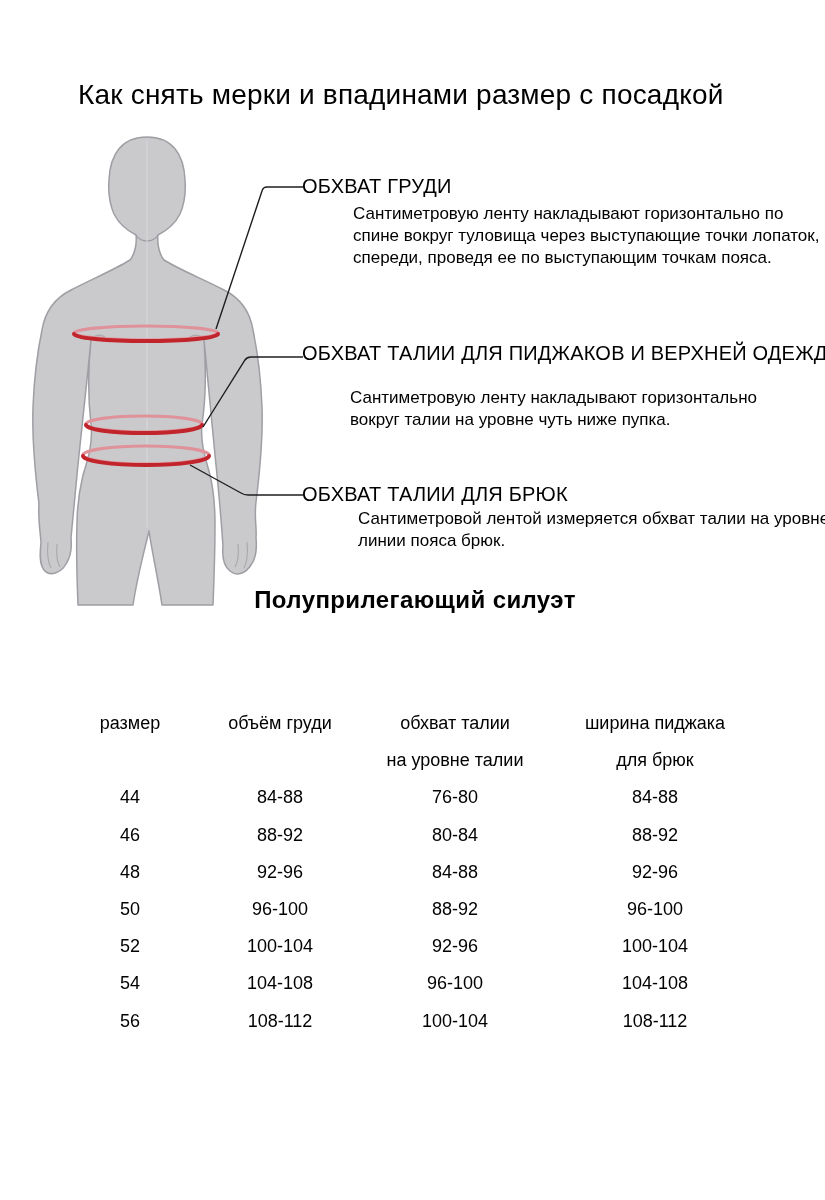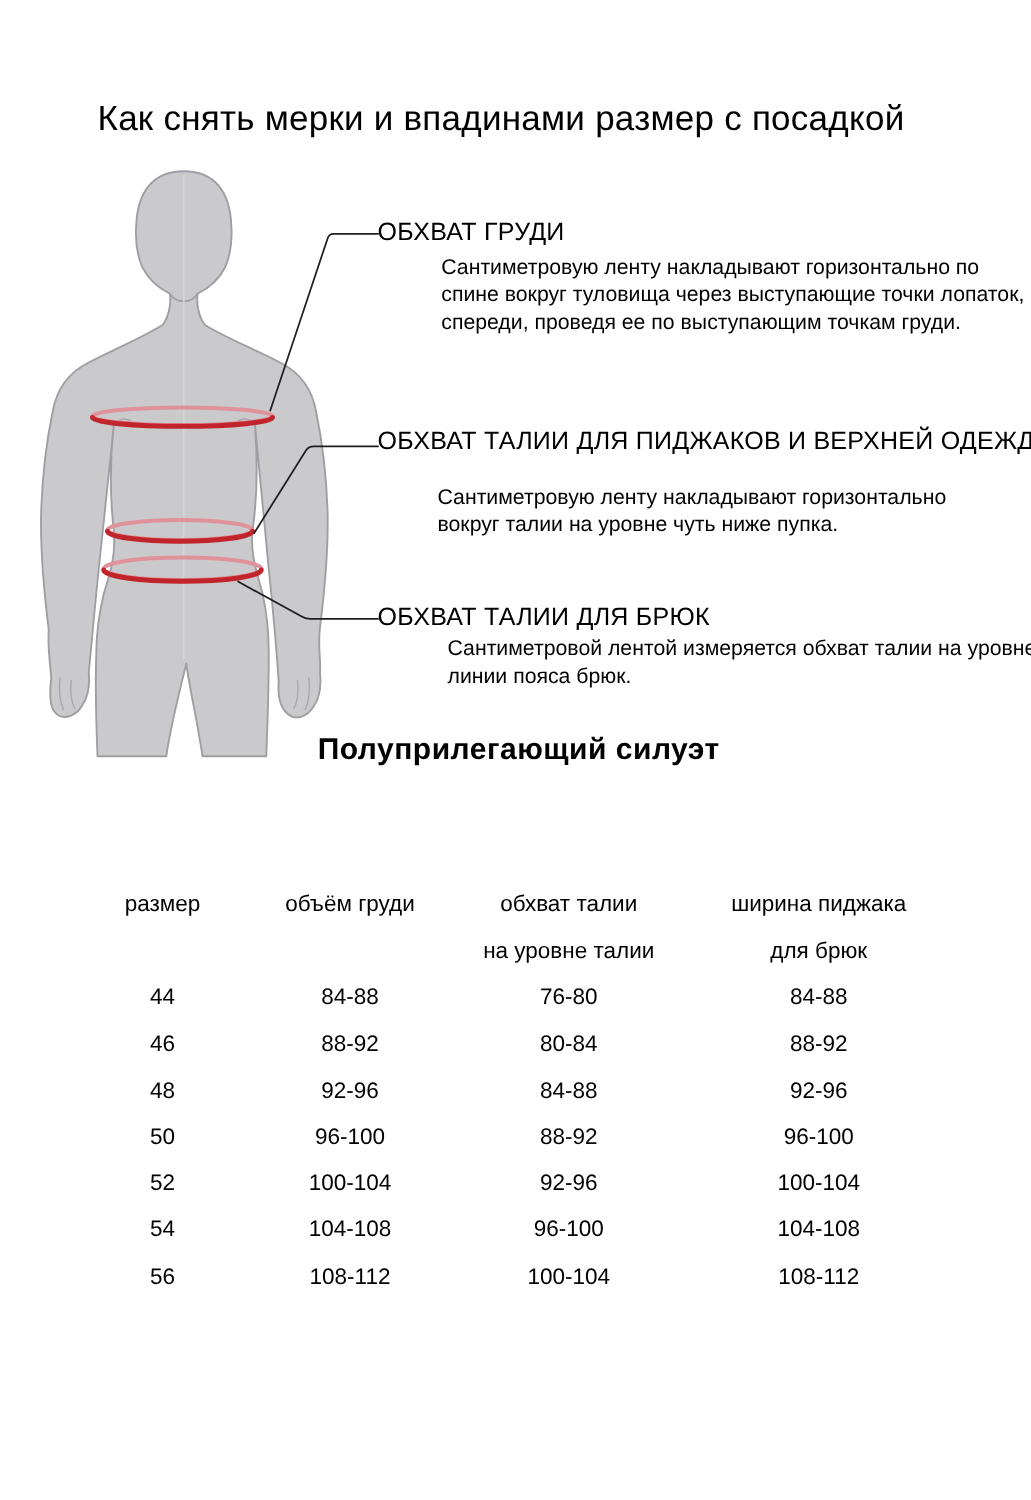--- a/index.html
+++ b/index.html
@@ -92,21 +92,21 @@
       <path d="M216,329 L262,191 Q263,187 267,187 L303,187"></path>
       <path d="M203,427 L245,360 Q247,357 251,357 L303,357"></path>
       <path d="M190,465 L241,493 Q244,495 248,495 L303,495"></path>
     </g>
   </svg>
 
   <div class="m-label l1">ОБХВАТ ГРУДИ</div>
   <div class="m-text t1">
     <div>Сантиметровую ленту накладывают горизонтально по</div>
     <div>спине вокруг туловища через выступающие точки лопаток,</div>
-    <div>спереди, проведя ее по выступающим точкам груди.</div>
+    <div>спереди, проведя ее по выступающим точкам пояса.</div>
   </div>
 
   <div class="m-label l2">ОБХВАТ ТАЛИИ ДЛЯ ПИДЖАКОВ И ВЕРХНЕЙ ОДЕЖДЫ</div>
   <div class="m-text t2">
     <div>Сантиметровую  ленту накладывают горизонтально</div>
     <div>вокруг талии на уровне чуть ниже пупка.</div>
   </div>
 
   <div class="m-label l3">ОБХВАТ ТАЛИИ ДЛЯ БРЮК</div>
   <div class="m-text t3">

